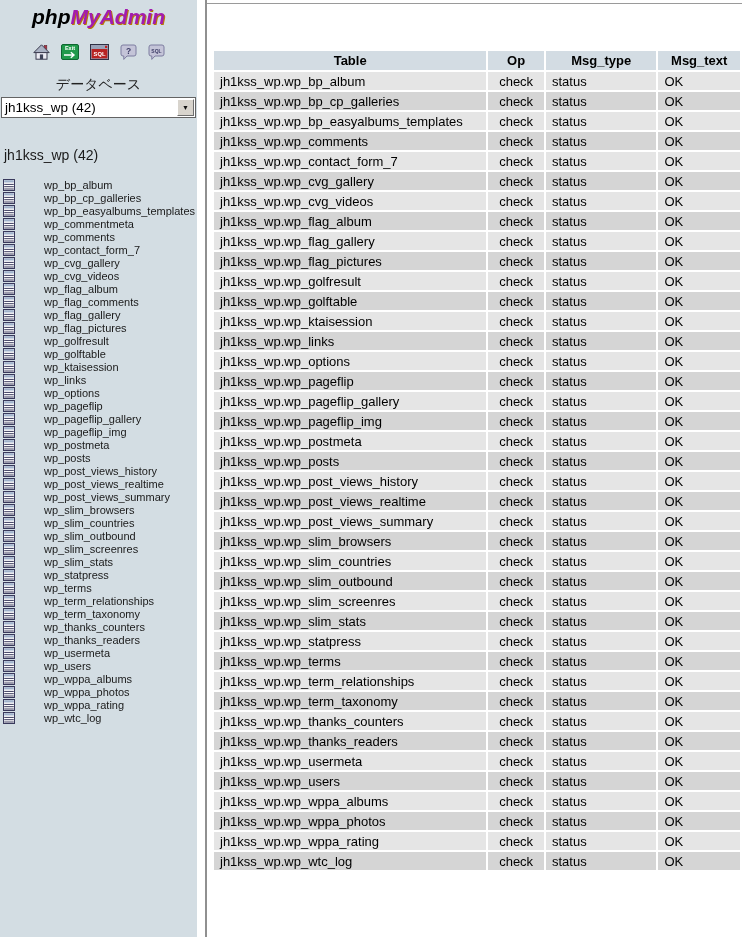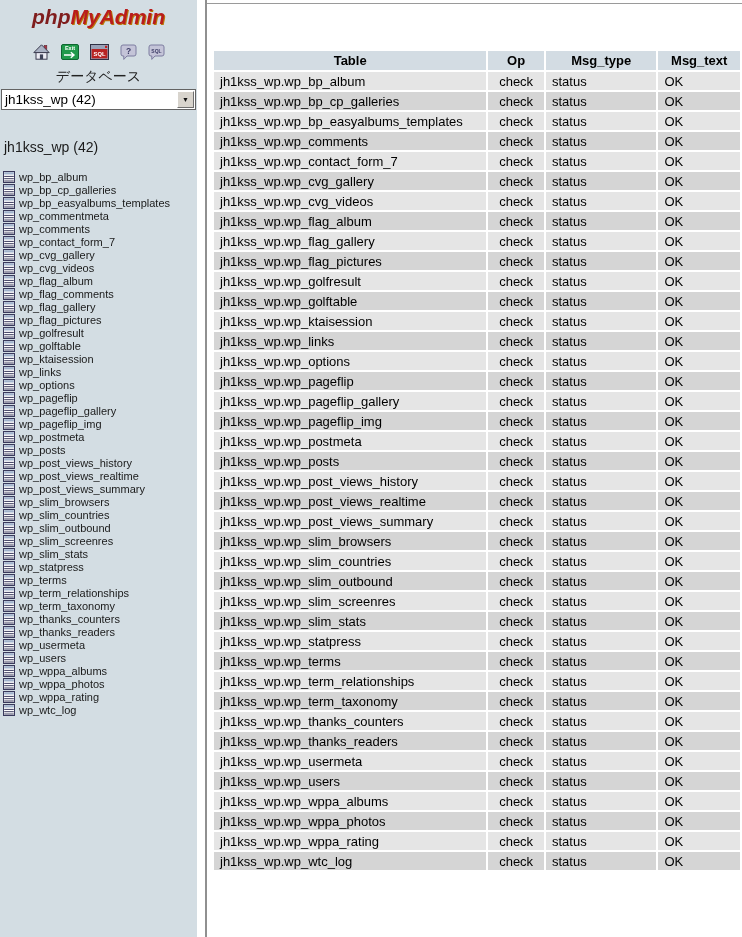--- a/index.html
+++ b/index.html
@@ -4,38 +4,38 @@
 <style>
   * { margin:0; padding:0; box-sizing:border-box; }
   html,body { width:742px; height:937px; overflow:hidden; background:#fff;
               font-family:"Liberation Sans", sans-serif; color:#000; }
   .app { display:flex; width:742px; height:937px; }
 
   
   .sidebar { width:197px; height:937px; background:#d3dde3; flex:0 0 197px; overflow:hidden; }
   .logo { margin-top:5px; text-align:center; font-style:italic; font-weight:bold;
           font-size:21px; letter-spacing:0; cursor:pointer; }
-  .logo-php { color:#7f1d1d; }
-  .logo-myadmin { color:#b91c1c; text-shadow:1px 1px 0 #b97708; }
+  .logo-php { color:#000000; }
+  .logo-myadmin { color:#a21caf; text-shadow:1px 1px 0 #b97708; }
   .toolbar { margin-top:13px; display:flex; justify-content:center; align-items:center; gap:11px; height:20px; }
   .tb-icon { display:inline-flex; cursor:pointer; }
-  .db-label { margin-top:6px; text-align:center; font-size:14px; color:#222; }
+  .db-label { margin-top:14px; text-align:center; font-size:14px; color:#222; }
   .db-select { position:relative; margin:3px 1px 0 1px; width:195px; height:21px; background:#fff;
                border:1px solid #636363; display:flex; align-items:center; cursor:pointer; }
   .db-select-value { font-size:13.5px; padding-left:3px; white-space:nowrap; }
   .db-select-btn { position:absolute; top:1px; right:1px; width:17px; height:17px; background:#d8d4cd;
                    border-top:1px solid #fff; border-left:1px solid #fff;
                    border-right:1px solid #6f6f6f; border-bottom:1px solid #6f6f6f;
                    display:flex; align-items:center; justify-content:center;
                    font-size:7px; color:#111; cursor:pointer; }
   .db-heading { margin:29px 0 0 4px; font-size:14px; color:#1a1a1a; cursor:pointer; }
   .table-list { margin-top:15px; padding-left:3px; list-style:none; }
   .table-item { display:flex; align-items:center; height:13px; gap:4px; cursor:pointer; }
   .t-icon { display:inline-flex; flex:0 0 12px; }
-  .t-label { font-size:11px; color:#1a1a1a; white-space:nowrap; }
+  .t-label { font-size:11px; color:#1a1a1a; white-space:nowrap;margin-left:25px; }
 
   
   .frame-sep { width:10px; flex:0 0 10px; background:#fff; border-right:2px solid #909090; }
 
   
   .main { flex:1; background:#fff; overflow:hidden; }
   .top-line { margin-top:3px; height:1px; background:#9a9a9a; width:100%; }
   .check-table { border-collapse:separate; border-spacing:2px; margin:45px 0 0 5px; table-layout:fixed; }
   .check-table th { background:#d3dce3; height:19px; font-size:13px; font-weight:bold;
                     text-align:center; padding:0 6px; }

